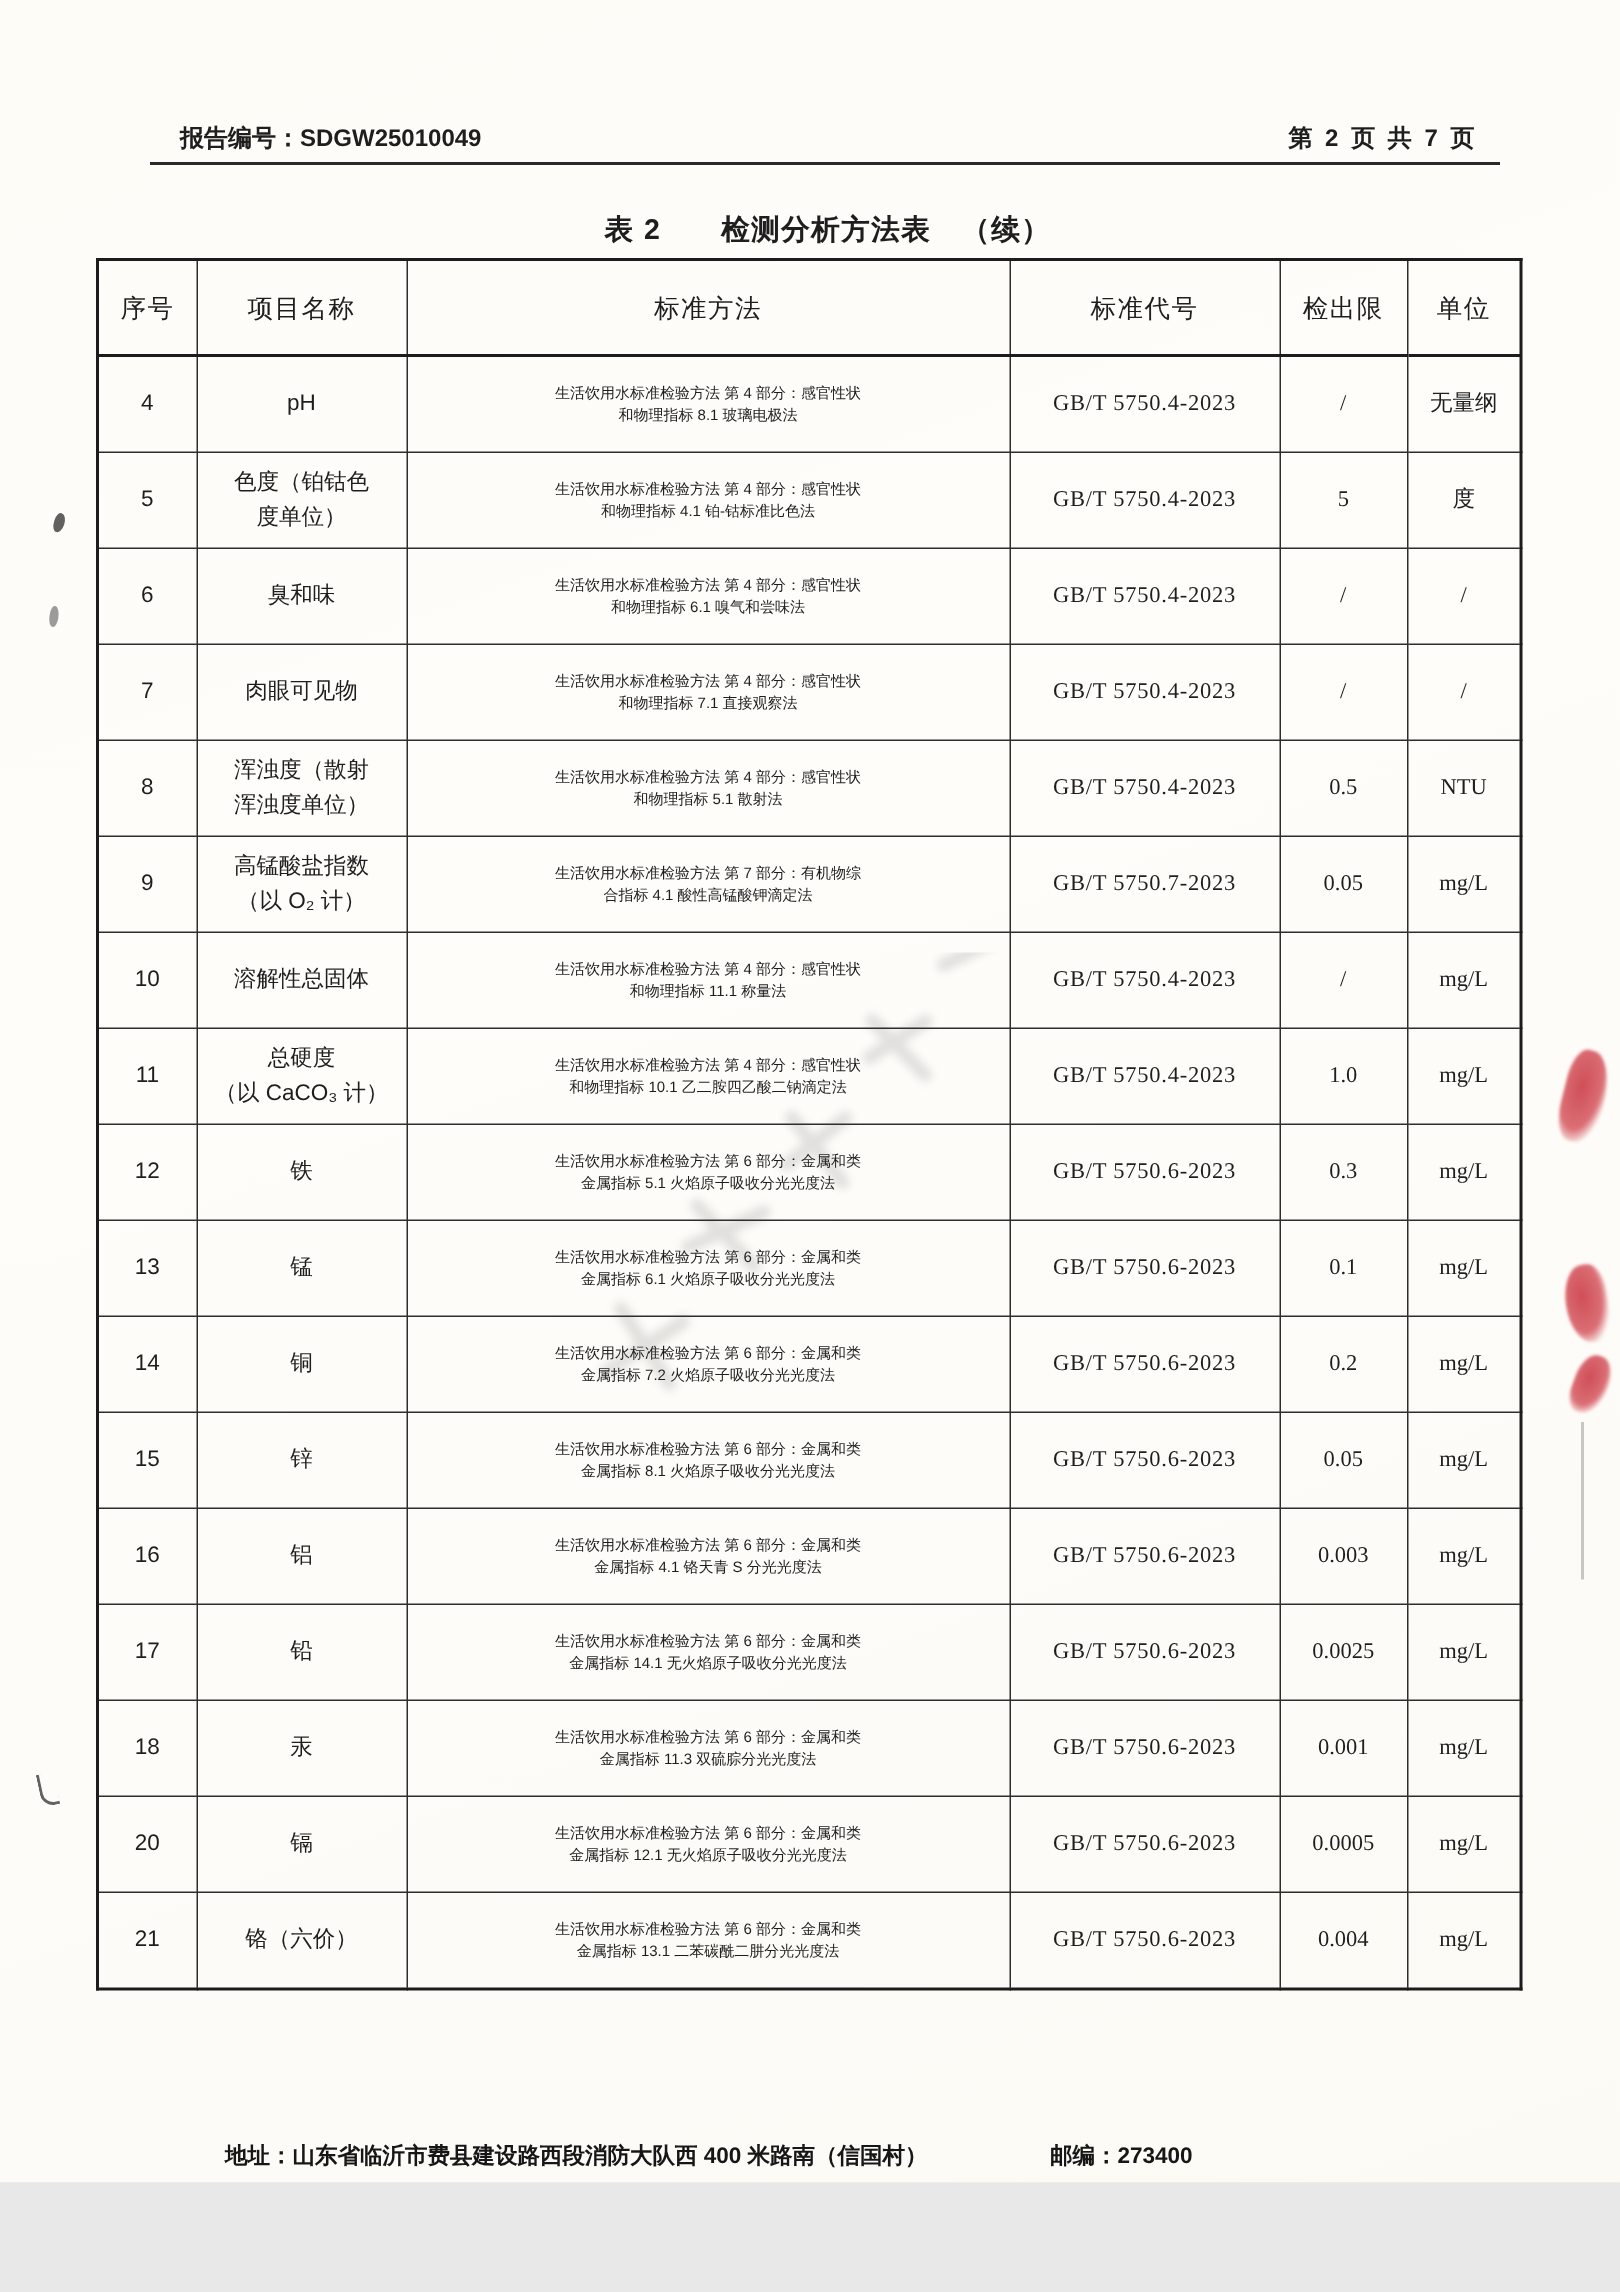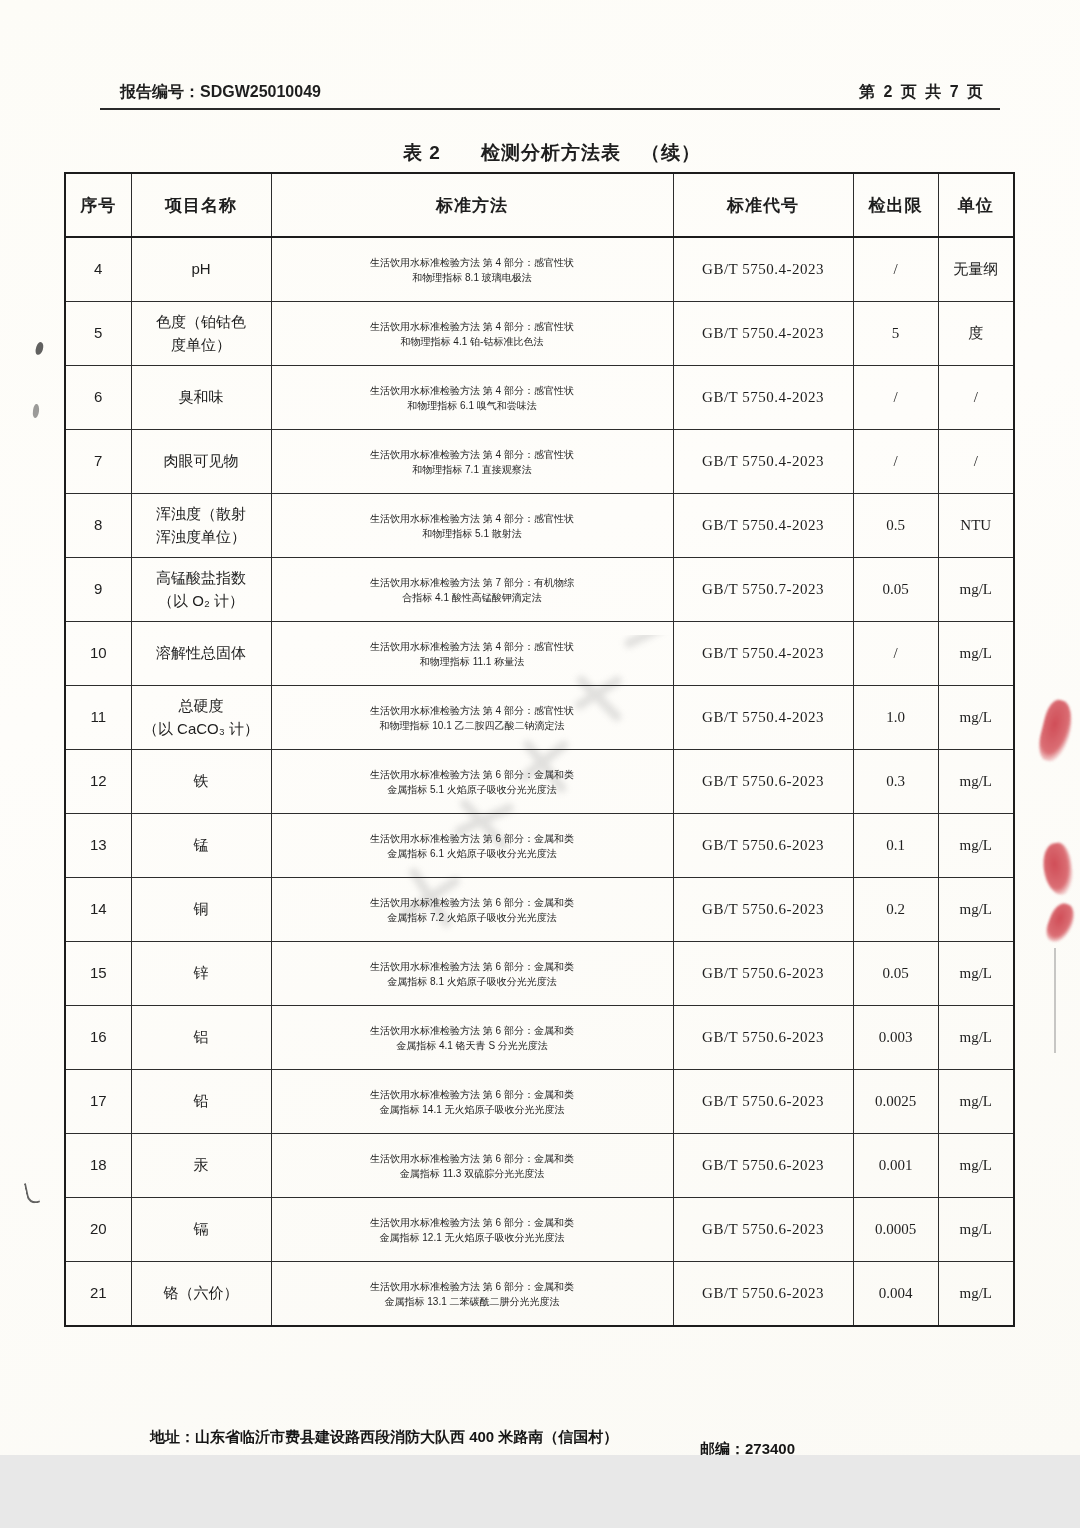--- a/index.html
+++ b/index.html
@@ -13,29 +13,29 @@
   .report-no{position:absolute;left:120px;top:82px;font-size:16px;font-weight:bold;white-space:pre;}
   .page-info{position:absolute;right:95px;top:82px;font-size:16px;font-weight:bold;white-space:pre;letter-spacing:2px;}
   .header-rule{position:absolute;left:100px;top:108px;width:900px;height:2px;background:#2a2a2a;}
   
   .page-title{position:absolute;left:12px;top:140px;width:100%;text-align:center;
     font-size:19px;font-weight:bold;white-space:pre;letter-spacing:1px;}
   
   .tbl-wrap{position:absolute;left:64px;top:172px;}
   table{border-collapse:collapse;table-layout:fixed;width:949px;border:2px solid #1c1c1c;}
   th,td{border:1px solid #2d2d2d;text-align:center;vertical-align:middle;padding:2px 4px;overflow:hidden;}
-  thead th{height:58px;font-weight:bold;font-size:17px;border-bottom:2px solid #1c1c1c;letter-spacing:1px;}
+  thead th{height:58px;font-weight:normal;font-size:17px;border-bottom:2px solid #1c1c1c;letter-spacing:1px;}
   tbody td{height:59px;font-size:15px;line-height:1.5;white-space:pre-line;}
   td.c-method{font-size:10px;}
   td.c-code{font-size:15px;font-family:"Liberation Serif",serif;letter-spacing:.5px;white-space:nowrap;}
   td.c-limit,td.c-unit{font-family:"Liberation Serif",serif;font-size:15px;}
   
   .footer{position:absolute;left:105px;top:1428px;width:900px;font-size:15px;font-weight:bold;color:#161616;}
   .footer .row{position:relative;height:32px;margin-left:45px;}
-  .footer .col2{position:absolute;left:550px;top:12px;white-space:pre;}
+  .footer .col2{position:absolute;left:550px;top:0;white-space:pre;}
   .footer .col1{position:absolute;left:0;top:0;white-space:pre;}
   
   .seal-frag{position:absolute;background:radial-gradient(ellipse at 40% 40%,#c9303c 0%,#d5565e 55%,rgba(213,86,94,0) 78%);
     filter:blur(1px);opacity:.85;}
   .scan-speck{position:absolute;background:#3a3a3a;border-radius:45% 55% 50% 50%;}
   .scan-hook{position:absolute;width:10px;height:20px;border-left:2.5px solid #2f2f2f;border-bottom:2.5px solid #2f2f2f;
     border-bottom-left-radius:9px;transform:rotate(-12deg);opacity:.75;}
   .scan-vline{position:absolute;width:1.5px;background:#9a9a9a;opacity:.55;}
   .watermark{position:absolute;left:295px;top:635px;width:470px;height:300px;opacity:.30;pointer-events:none;}
 </style>

